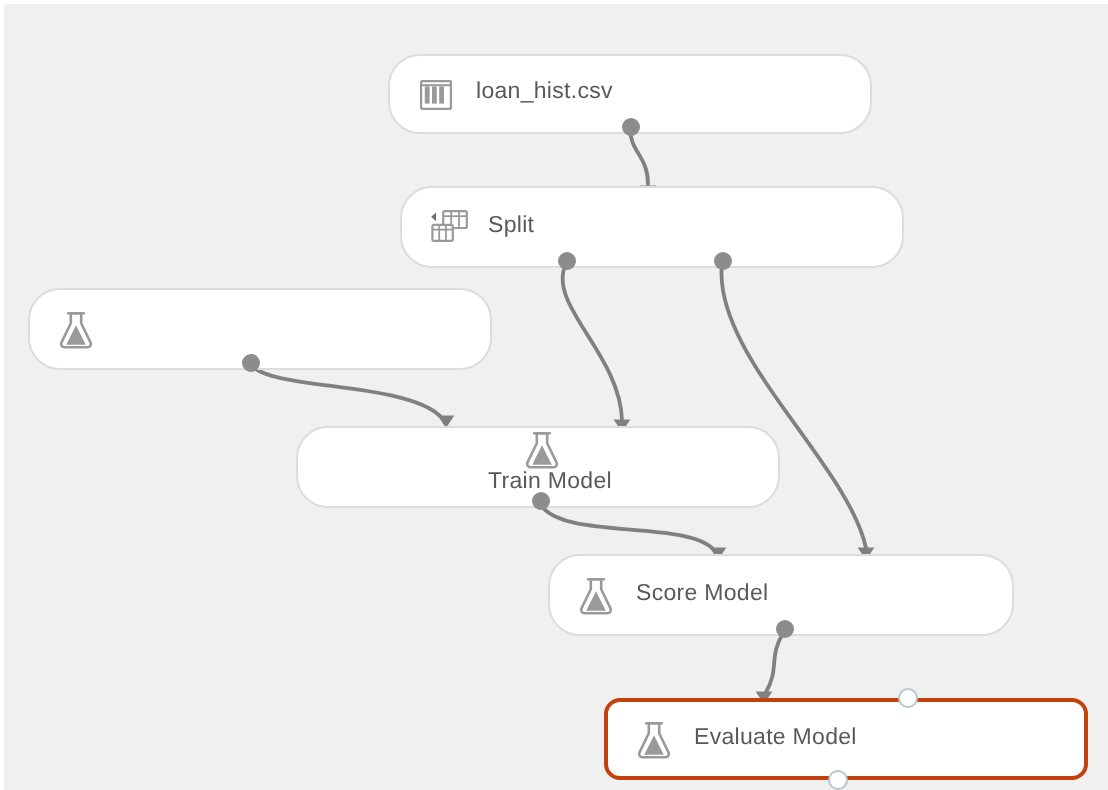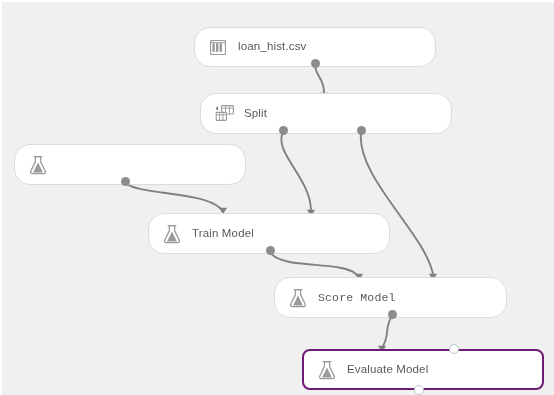--- a/index.html
+++ b/index.html
@@ -37,21 +37,21 @@
     background: #ffffff;
     border: 1px solid #dcdcdc;
     border-radius: 16px;
     box-sizing: border-box;
     display: flex;
     align-items: center;
     padding-left: 12px;
     z-index: 4;
   }
   .node.selected {
-    border: 2px solid #701a75;
+    border: 2px solid #c2410c;
     border-radius: 8px;
     z-index: 6;
   }
   .node-icon {
     width: 22px;
     height: 22px;
     flex: 0 0 22px;
     display: flex;
     align-items: center;
     justify-content: center;
@@ -142,31 +142,31 @@
       </div>
       <div class="node" style="left: 12px; top: 142px; width: 232px; height: 41px;">
         <span class="node-icon">
           <svg width="18" height="20" viewBox="0 0 18 20">
             <path d="M 6.4 1.6 L 6.4 6.6 L 1.7 16.3 C 1.2 17.4 2.0 18.6 3.2 18.6 L 14.8 18.6 C 16.0 18.6 16.8 17.4 16.3 16.3 L 11.6 6.6 L 11.6 1.6 Z" fill="none" stroke="#9a9a9a" stroke-width="1.3" stroke-linejoin="round"></path>
             <line x1="5.1" y1="1.6" x2="12.9" y2="1.6" stroke="#9a9a9a" stroke-width="1.3" stroke-linecap="round"></line>
             <path d="M 9.0 7.6 L 13.9 17.4 L 4.1 17.4 Z" fill="#9a9a9a"></path>
           </svg>
         </span>
       </div>
-      <div class="node" style="left: 146px; top: 211px; width: 242px; height: 41px;">
+      <div class="node" style="left: 146px; top: 211px; width: 242px; height: 41px; flex-direction: column;">
         <span class="node-icon">
           <svg width="18" height="20" viewBox="0 0 18 20">
             <path d="M 6.4 1.6 L 6.4 6.6 L 1.7 16.3 C 1.2 17.4 2.0 18.6 3.2 18.6 L 14.8 18.6 C 16.0 18.6 16.8 17.4 16.3 16.3 L 11.6 6.6 L 11.6 1.6 Z" fill="none" stroke="#9a9a9a" stroke-width="1.3" stroke-linejoin="round"></path>
             <line x1="5.1" y1="1.6" x2="12.9" y2="1.6" stroke="#9a9a9a" stroke-width="1.3" stroke-linecap="round"></line>
             <path d="M 9.0 7.6 L 13.9 17.4 L 4.1 17.4 Z" fill="#9a9a9a"></path>
           </svg>
         </span>
         <span class="node-label">Train Model</span>
       </div>
-      <div class="node" style="left: 272px; top: 275px; width: 233px; height: 41px; font-family: Liberation Mono, monospace;">
+      <div class="node" style="left: 272px; top: 275px; width: 233px; height: 41px;">
         <span class="node-icon">
           <svg width="18" height="20" viewBox="0 0 18 20">
             <path d="M 6.4 1.6 L 6.4 6.6 L 1.7 16.3 C 1.2 17.4 2.0 18.6 3.2 18.6 L 14.8 18.6 C 16.0 18.6 16.8 17.4 16.3 16.3 L 11.6 6.6 L 11.6 1.6 Z" fill="none" stroke="#9a9a9a" stroke-width="1.3" stroke-linejoin="round"></path>
             <line x1="5.1" y1="1.6" x2="12.9" y2="1.6" stroke="#9a9a9a" stroke-width="1.3" stroke-linecap="round"></line>
             <path d="M 9.0 7.6 L 13.9 17.4 L 4.1 17.4 Z" fill="#9a9a9a"></path>
           </svg>
         </span>
         <span class="node-label">Score Model</span>
       </div>
       <div class="node selected" style="left: 300px; top: 347px; width: 242px; height: 41px;">

